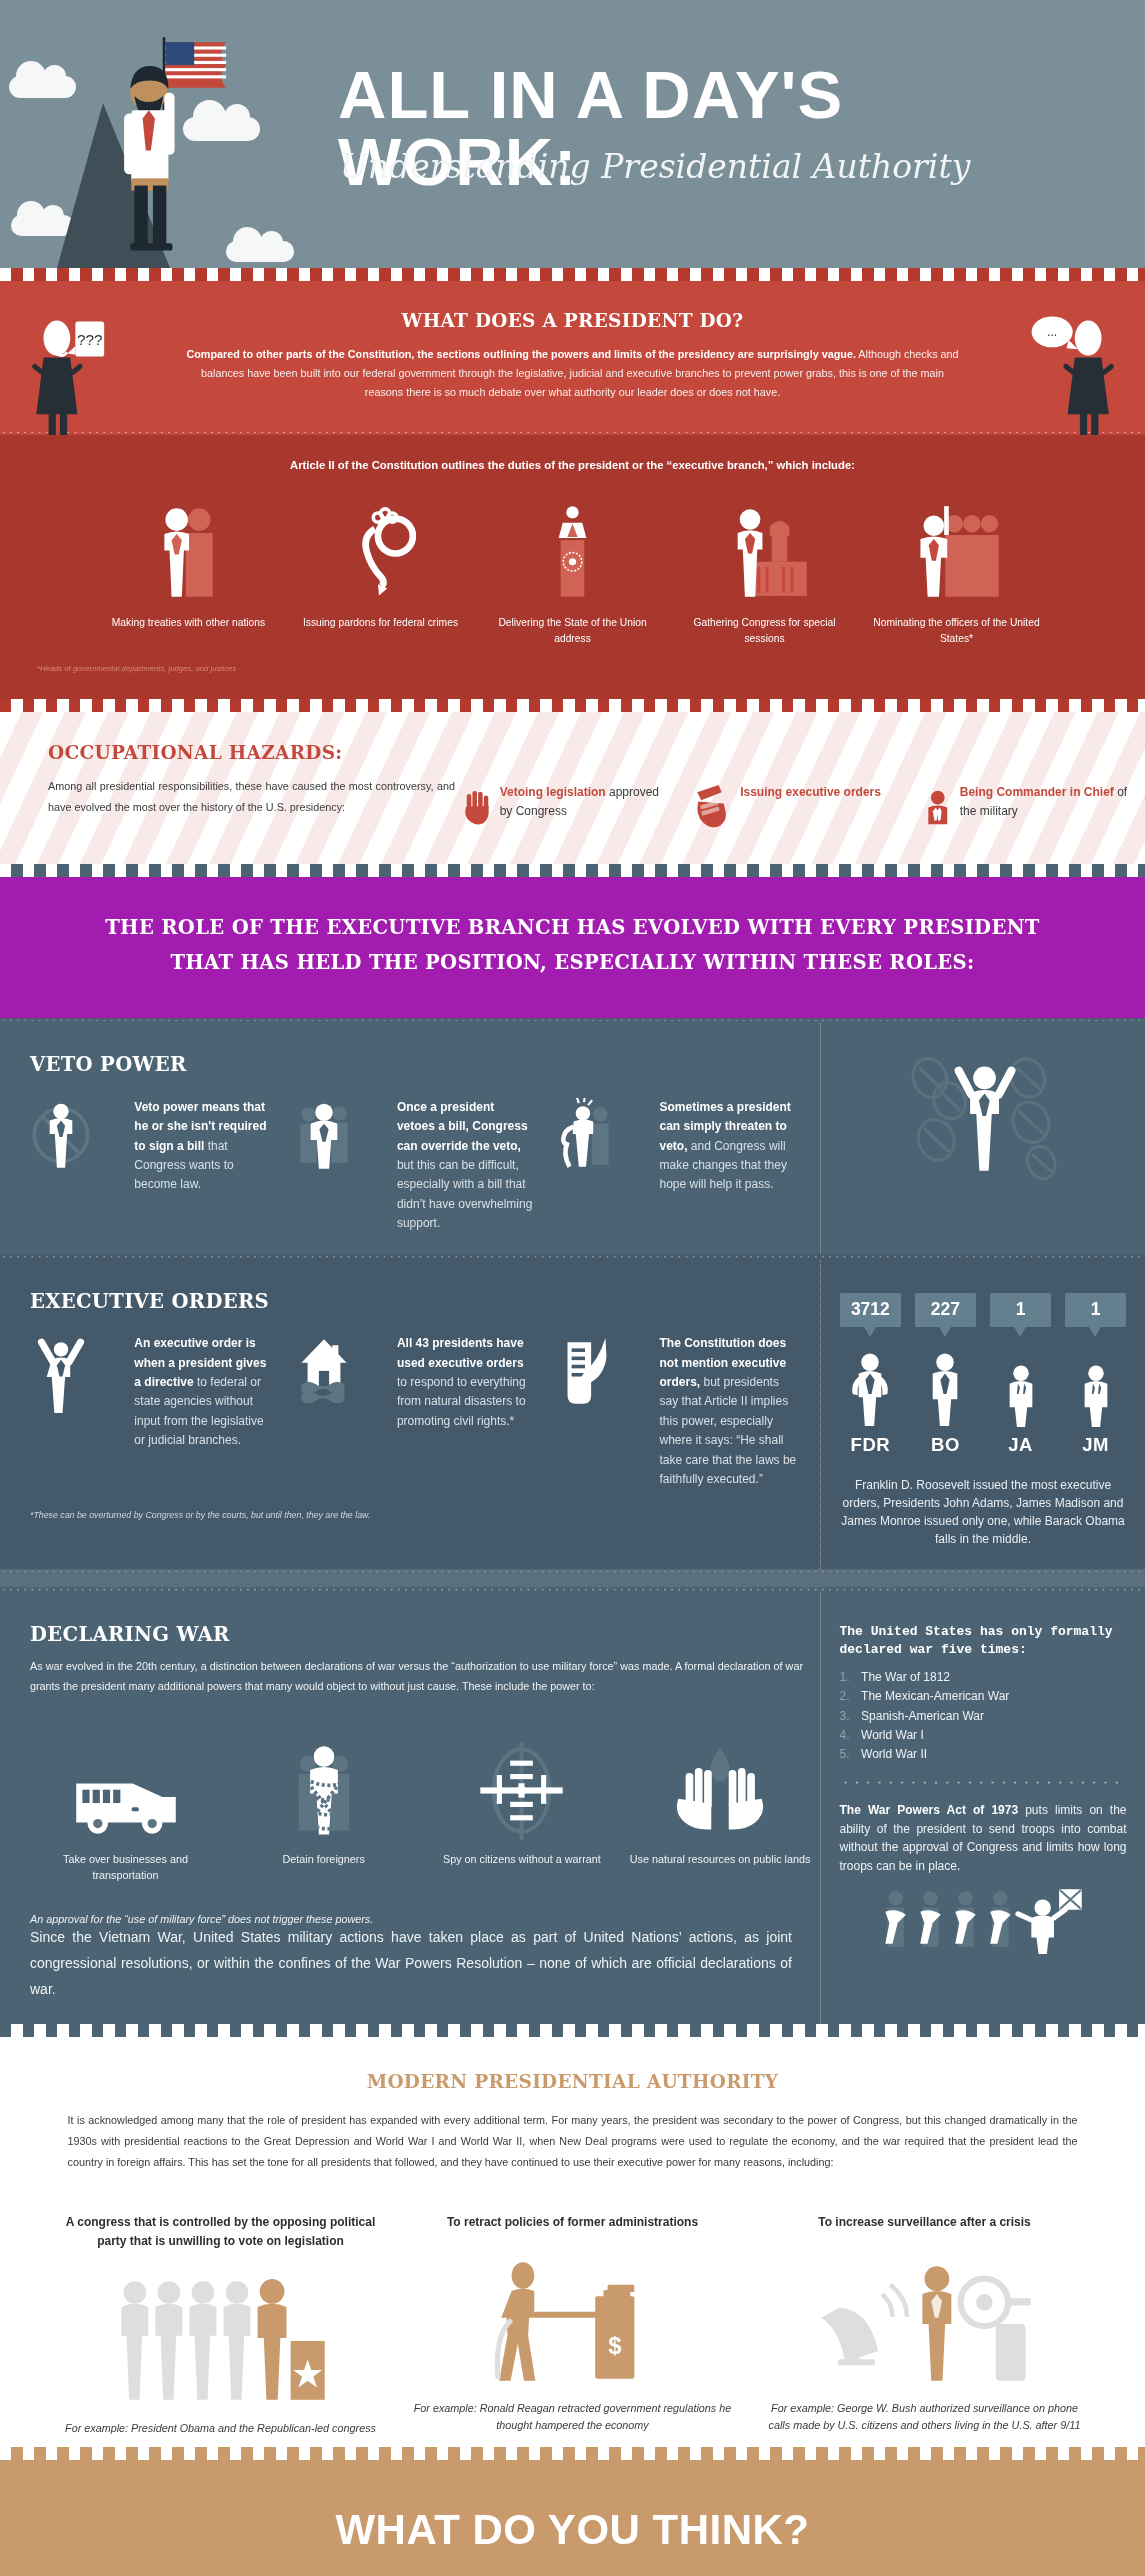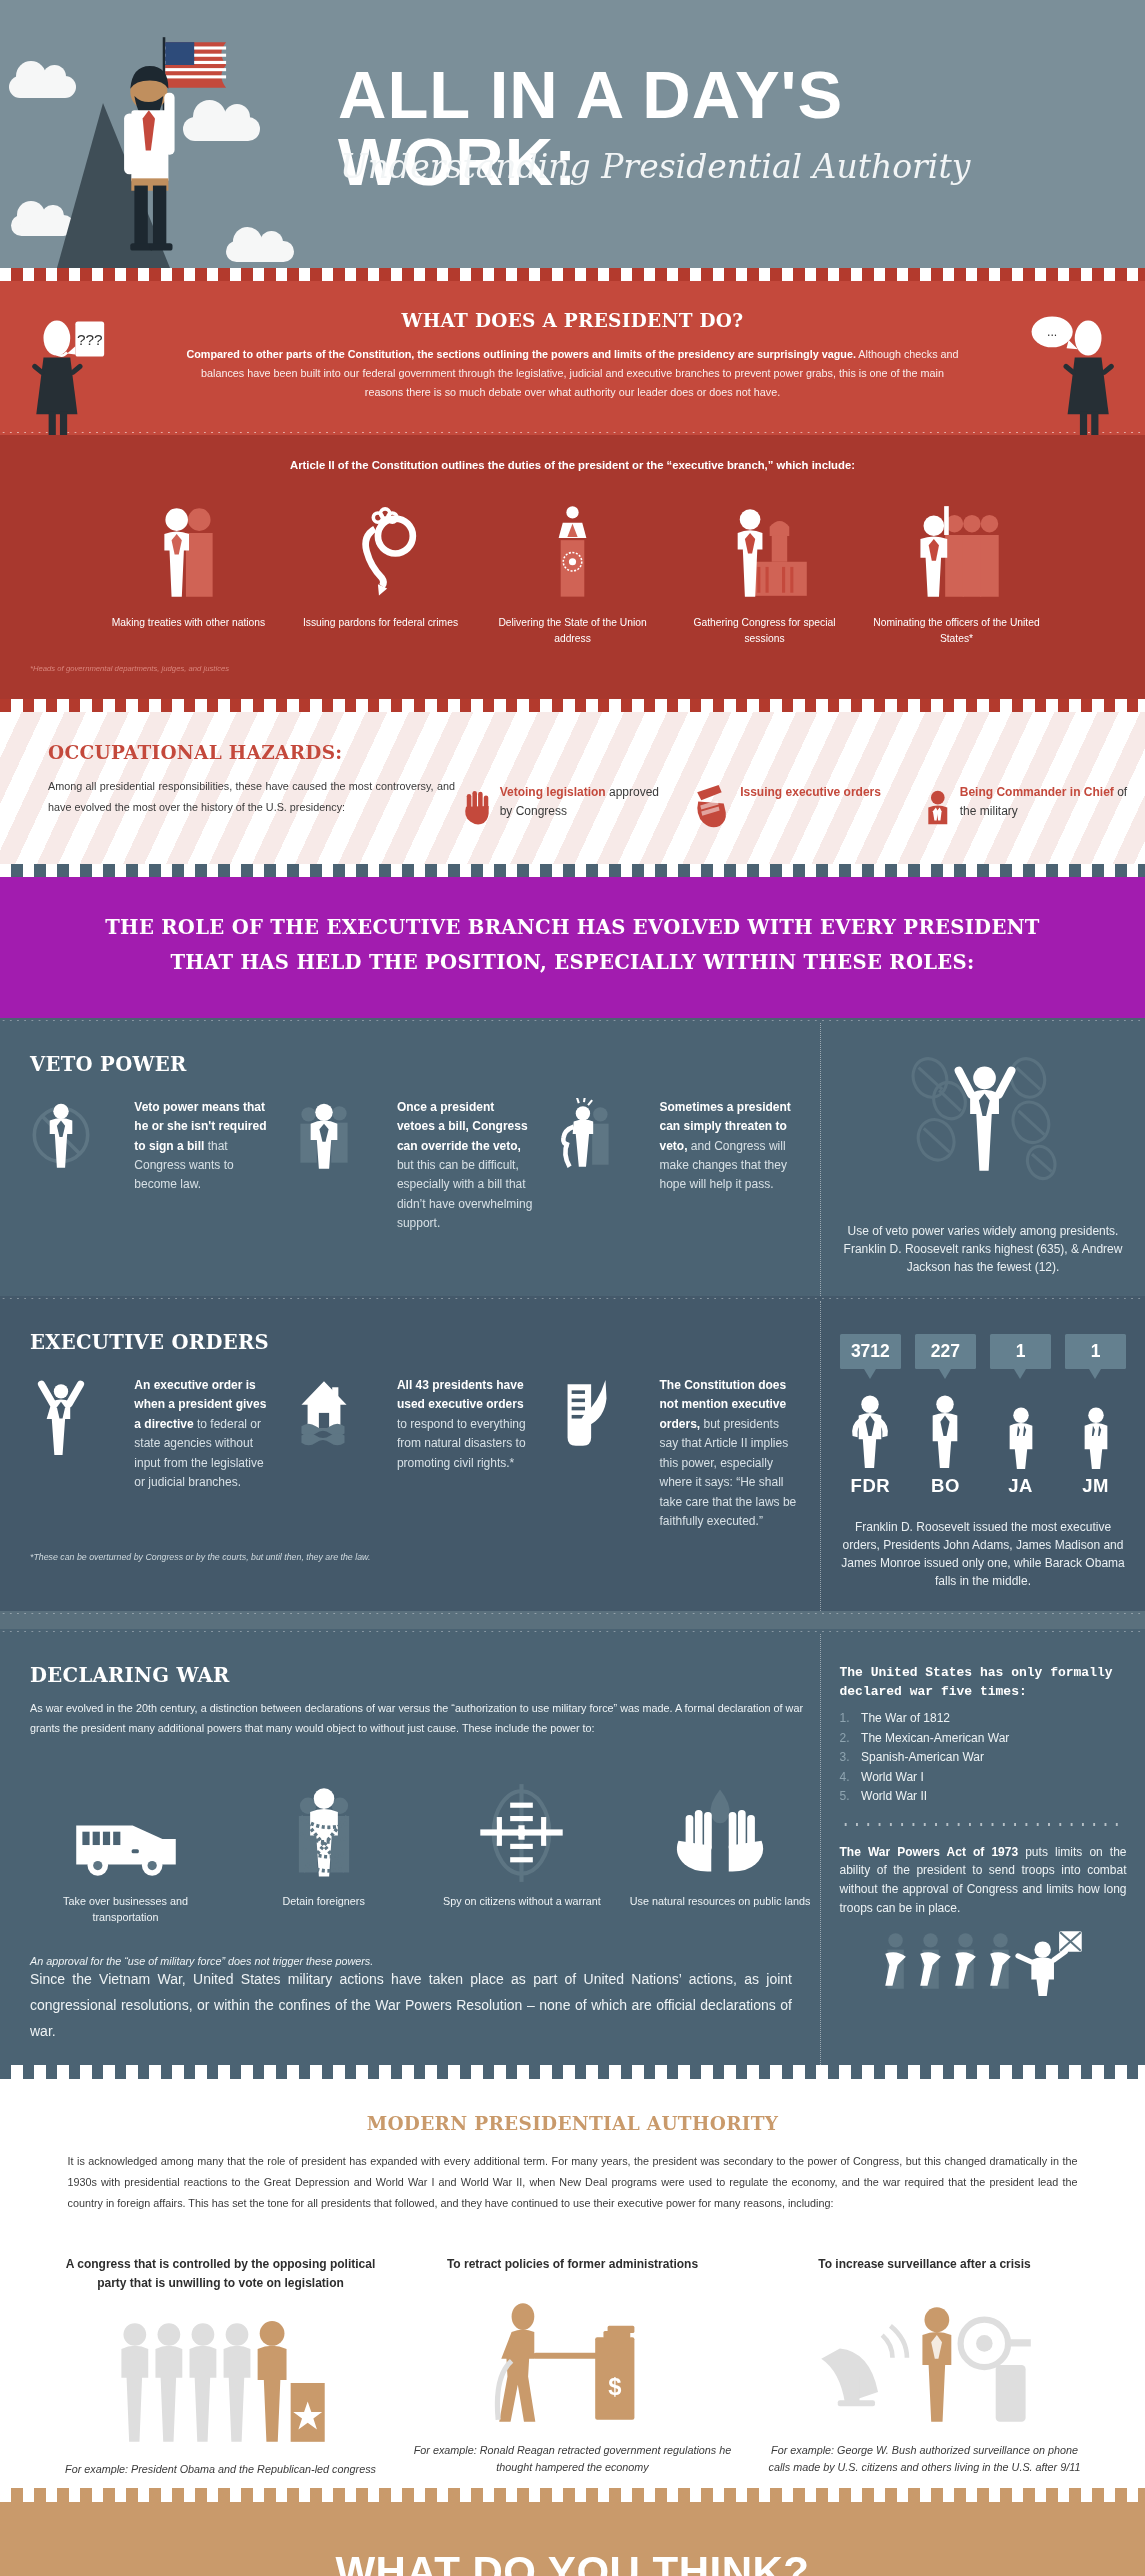--- a/index.html
+++ b/index.html
@@ -68,21 +68,21 @@
   
   .red { background:#c4493c; position:relative; }
   .red-inner { padding: 29px 0 5.2px; }
   .red h2 { color:#fff; font-size:18.5px; text-align:center; letter-spacing:0.3px; }
   .red-body { width:773px; margin: 13.4px auto 0; color:#fff;
      font-size:10.8px; line-height:1.75; text-align:center;
      font-family:"Liberation Sans Narrow","Liberation Sans",sans-serif; }
   .red-body b { font-weight:bold; }
   .red-body .light { opacity:.9; font-weight:normal; }
 
-  .article2 { background:#a8382e; padding: 24px 0 26px; position:relative; }
+  .article2 { background:#a8382e; padding: 24px 7px 26px; position:relative; }
   .article2 .lead { color:#fff; text-align:center; font-size:11.3px; font-weight:bold;
      font-family:"Liberation Sans Narrow","Liberation Sans",sans-serif; }
   .duty-row { display:flex; justify-content:center; gap:22px; margin-top:28px; }
   .duty { width:170px; text-align:center; }
   .duty .art { height:103px; display:flex; align-items:flex-end; justify-content:center; }
   .duty .lbl { color:#fff; margin-top:13.4px; font-size:10.3px; line-height:1.5;
      font-family:"Liberation Sans Narrow","Liberation Sans",sans-serif; }
   .footnote-red { color:#d9857c; font-size:7.7px; font-style:italic; margin:17.5px 0 0 30px;
      font-family:"Liberation Sans Narrow","Liberation Sans",sans-serif; }
 
@@ -496,21 +496,20 @@
               <ellipse cx="278" cy="212" rx="26" ry="32" transform="rotate(-20 278 212)"></ellipse>
               <line x1="260" y1="196" x2="298" y2="230"></line>
             </g>
             <circle cx="168" cy="48" r="22" fill="#fff"></circle>
             <path d="M140 78 q28 -14 56 0 v40 h-14 l-6 110 h-18 l-6 -110 h-12z" fill="#fff"></path>
             <path d="M168 78 l10 14 l-7 30 h-7 l-7 -30z" fill="#4b6373"></path>
             <path d="M142 80 l-24 -46" stroke="#fff" stroke-width="16" stroke-linecap="round"></path>
             <path d="M196 80 l24 -46" stroke="#fff" stroke-width="16" stroke-linecap="round"></path>
           </svg>
         </div>
-        <div class="side-caption">Use of veto power varies widely among presidents. Franklin D. Roosevelt ranks highest (635), &amp; Andrew Jackson has the fewest (12).</div>
       </aside>
     </div>
   </section>
 
   <div class="perf dark" style="background-color:#44596a"></div>
   <section class="slate slate-alt">
     <div class="col-wrap">
       <div class="col-main">
         <h3 class="sec-title slab">EXECUTIVE ORDERS</h3>
         <div class="three">

